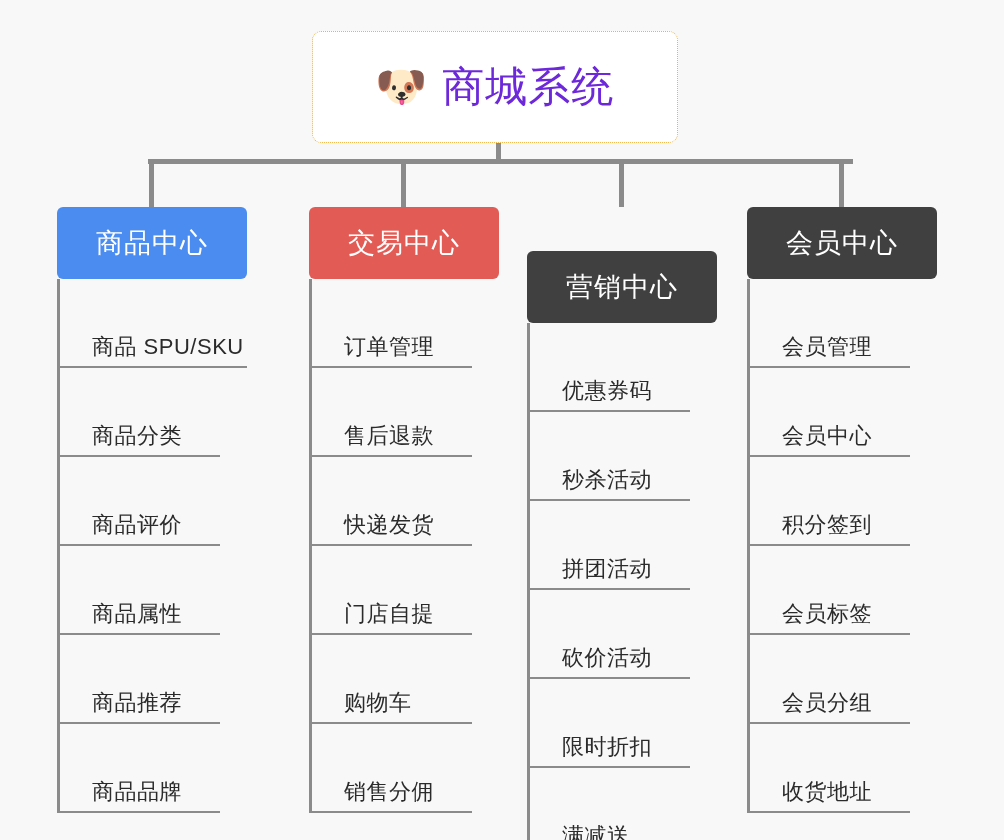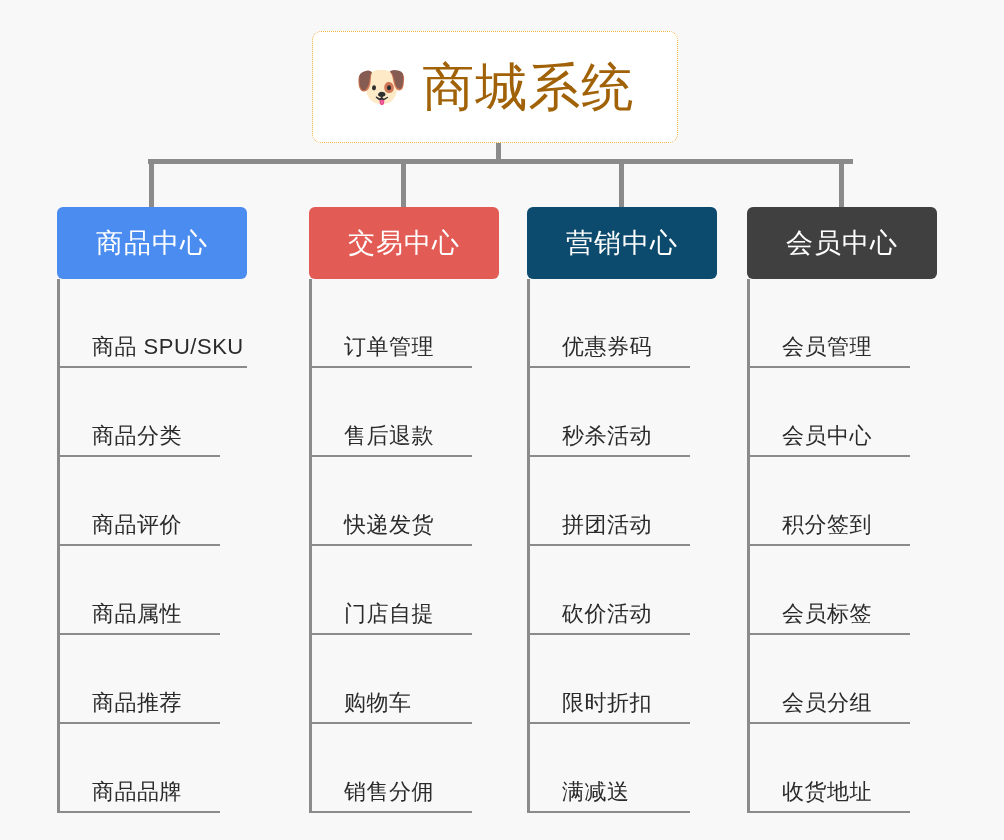--- a/index.html
+++ b/index.html
@@ -36,22 +36,22 @@
     align-items: center;
     justify-content: center;
     gap: 14px;
   }
   .root-icon {
     font-size: 42px;
     line-height: 1;
     display: inline-block;
   }
   .root-title {
-    color: #a16207;
-    font-size: 52px;
+    color: #6d28d9;
+    font-size: 42px;
     letter-spacing: 1px;
     line-height: 1;
     white-space: nowrap;
   }
 
   
   .trunk {
     position: absolute;
     left: 496px;
     top: 143px;
@@ -177,21 +177,21 @@
           </div>
           <div class="leaf-row">
             <div class="leaf-underline"><span class="leaf-text">购物车</span></div>
           </div>
           <div class="leaf-row">
             <div class="leaf-underline"><span class="leaf-text">销售分佣</span></div>
           </div>
         </div>
       </div>
       <div class="column" style="left: 527px;">
-        <div class="cat-box" style="background: #0c4a6e;">
+        <div class="cat-box" style="background: #404040; margin-top: 44px;">
           <span>营销中心</span>
         </div>
         <div class="leaf-list">
           <div class="leaf-row">
             <div class="leaf-underline"><span class="leaf-text">优惠券码</span></div>
           </div>
           <div class="leaf-row">
             <div class="leaf-underline"><span class="leaf-text">秒杀活动</span></div>
           </div>
           <div class="leaf-row">

